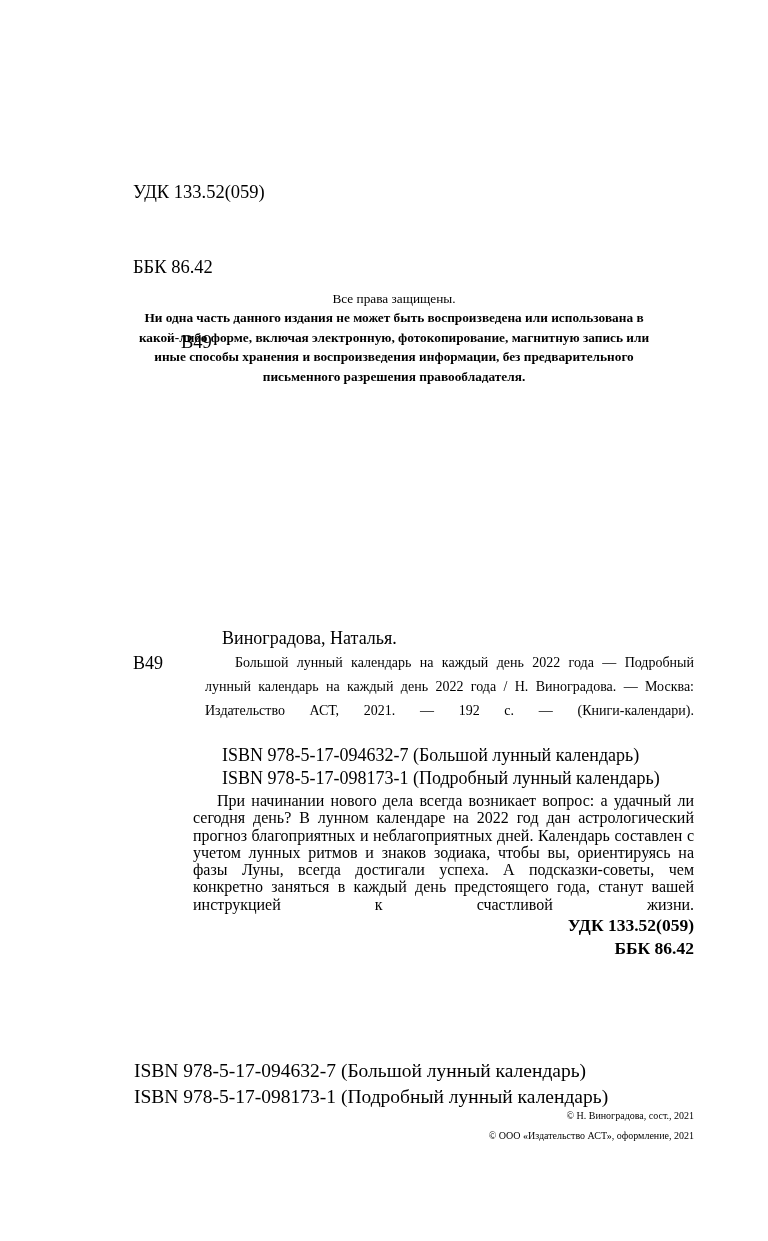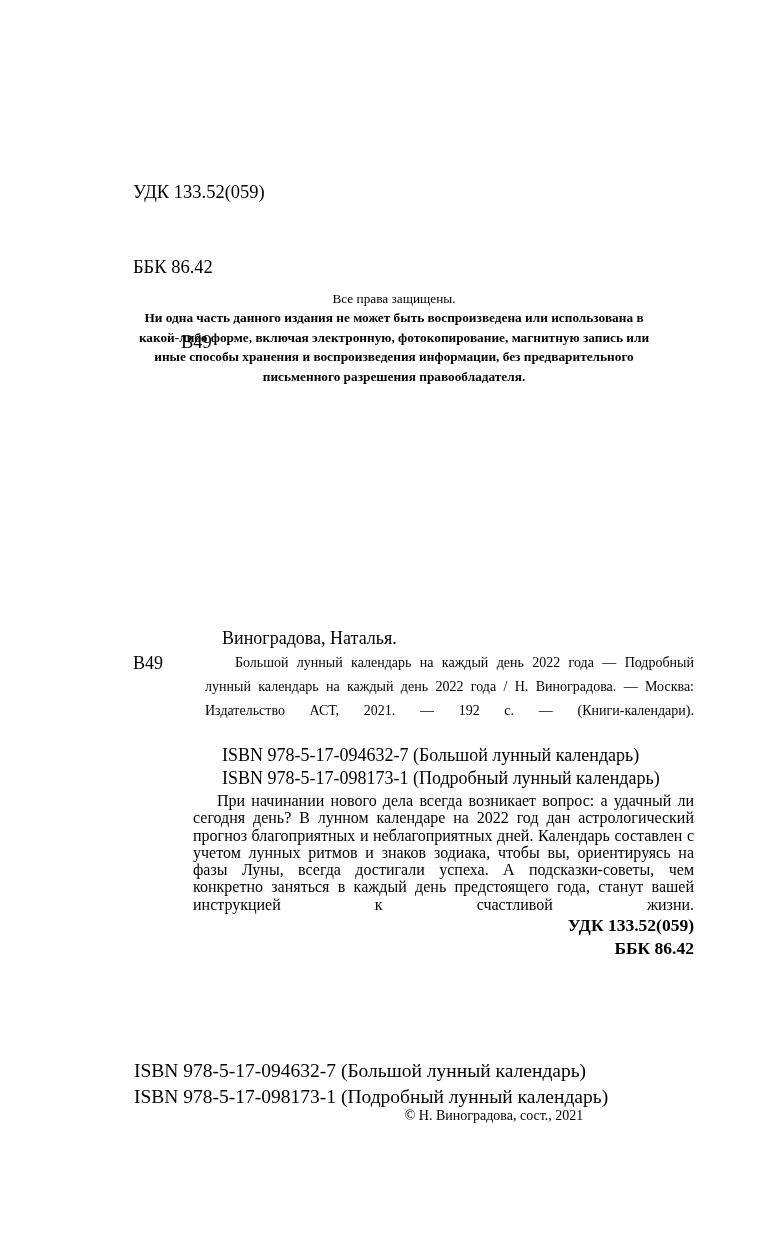--- a/index.html
+++ b/index.html
@@ -153,22 +153,22 @@
     display: block;
     white-space: nowrap;
   }
 
   
   .copyright {
     position: absolute;
     left: 294px;
     top: 1100px;
     width: 400px;
-    text-align: center;
-    font-size: 14px;
+    text-align: right;
+    font-size: 10px;
     line-height: 19.5px;
   }
   .copyright span {
     display: block;
     white-space: nowrap;
   }
 </style>
 </head>
 <body>
 
@@ -203,15 +203,16 @@
     <span>ББК 86.42</span>
   </div>
 
   <div class="isbn-bottom">
     <span>ISBN 978-5-17-094632-7 (Большой лунный календарь)</span>
     <span>ISBN 978-5-17-098173-1 (Подробный лунный календарь)</span>
   </div>
 
   <div class="copyright">
     <span>© Н. Виноградова, сост., 2021</span>
+    <span>© ООО «Издательство АСТ», оформление, 2021</span>
   </div>
 
 </div>
 
 </body></html>

